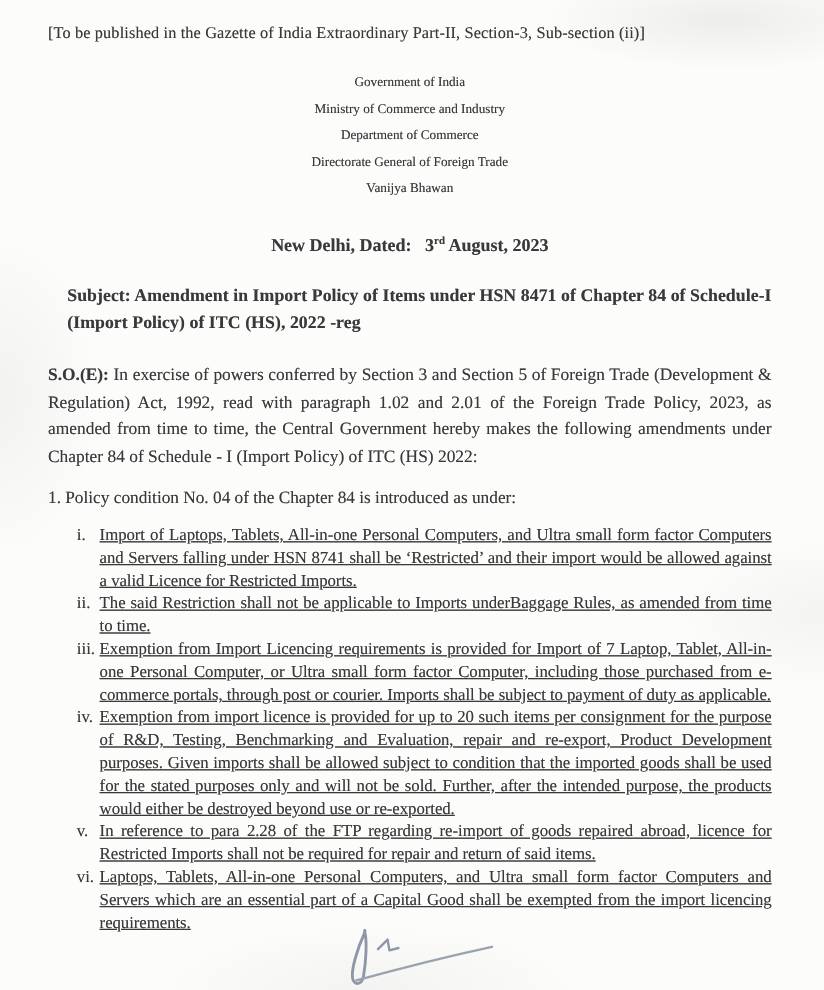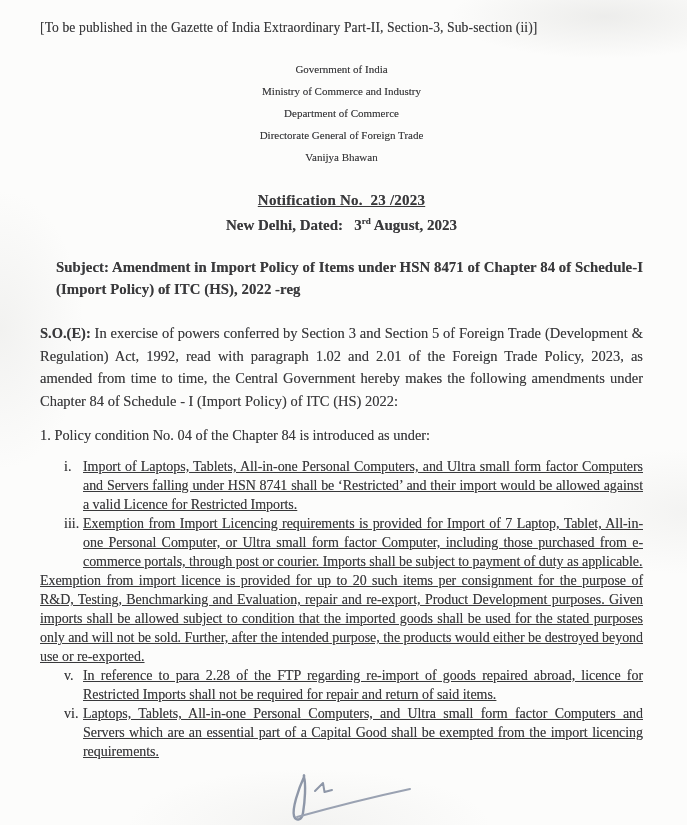--- a/index.html
+++ b/index.html
@@ -52,40 +52,44 @@
 
   <div class="org-block txt">
     <div>Government of India</div>
     <div>Ministry of Commerce and Industry</div>
     <div>Department of Commerce</div>
     <div>Directorate General of Foreign Trade</div>
     <div>Vanijya Bhawan</div>
   </div>
 
   <div class="notif-block txt">
-    <div class="notif-no">Notification No.  23 /2023</div>
     <div class="dateline"><span>New Delhi, Dated:   3</span><sup>rd</sup><span> August, 2023</span></div>
   </div>
 
   <div class="subject txt">Subject: Amendment in Import Policy of Items under HSN 8471 of Chapter 84 of Schedule-I (Import Policy) of ITC (HS), 2022 -reg</div>
 
   <div class="so-para txt"><span class="so-lead">S.O.(E):</span><span> In exercise of powers conferred by Section 3 and Section 5 of Foreign Trade (Development &amp; Regulation) Act, 1992, read with paragraph 1.02 and 2.01 of the Foreign Trade Policy, 2023, as amended from time to time, the Central Government hereby makes the following amendments under Chapter 84 of Schedule - I (Import Policy) of ITC (HS) 2022:</span></div>
 
   <div class="policy-intro txt">1. Policy condition No. 04 of the Chapter 84 is introduced as under:</div>
 
   <div class="cond-list">
     <div class="cond-item txt">
       <div class="cond-marker">i.</div>
       <div class="cond-text">Import of Laptops, Tablets, All-in-one Personal Computers, and Ultra small form factor Computers and Servers falling under HSN 8741 shall be ‘Restricted’ and their import would be allowed against a valid Licence for Restricted Imports.</div>
     </div>
     <div class="cond-item txt">
+      <div class="cond-marker">ii.</div>
+      <div class="cond-text">The said Restriction shall not be applicable to Imports underBaggage Rules, as amended from time to time.</div>
+    </div>
+    <div class="cond-item txt">
       <div class="cond-marker">iii.</div>
       <div class="cond-text">Exemption from Import Licencing requirements is provided for Import of 7 Laptop, Tablet, All-in-one Personal Computer, or Ultra small form factor Computer, including those purchased from e-commerce portals, through post or courier. Imports shall be subject to payment of duty as applicable.</div>
     </div>
     <div class="cond-item txt">
+      <div class="cond-marker">iv.</div>
       <div class="cond-text">Exemption from import licence is provided for up to 20 such items per consignment for the purpose of R&amp;D, Testing, Benchmarking and Evaluation, repair and re-export, Product Development purposes. Given imports shall be allowed subject to condition that the imported goods shall be used for the stated purposes only and will not be sold. Further, after the intended purpose, the products would either be destroyed beyond use or re-exported.</div>
     </div>
     <div class="cond-item txt">
       <div class="cond-marker">v.</div>
       <div class="cond-text">In reference to para 2.28 of the FTP regarding re-import of goods repaired abroad, licence for Restricted Imports shall not be required for repair and return of said items.</div>
     </div>
     <div class="cond-item txt">
       <div class="cond-marker">vi.</div>
       <div class="cond-text">Laptops, Tablets, All-in-one Personal Computers, and Ultra small form factor Computers and Servers which are an essential part of a Capital Good shall be exempted from the import licencing requirements.</div>
     </div>

